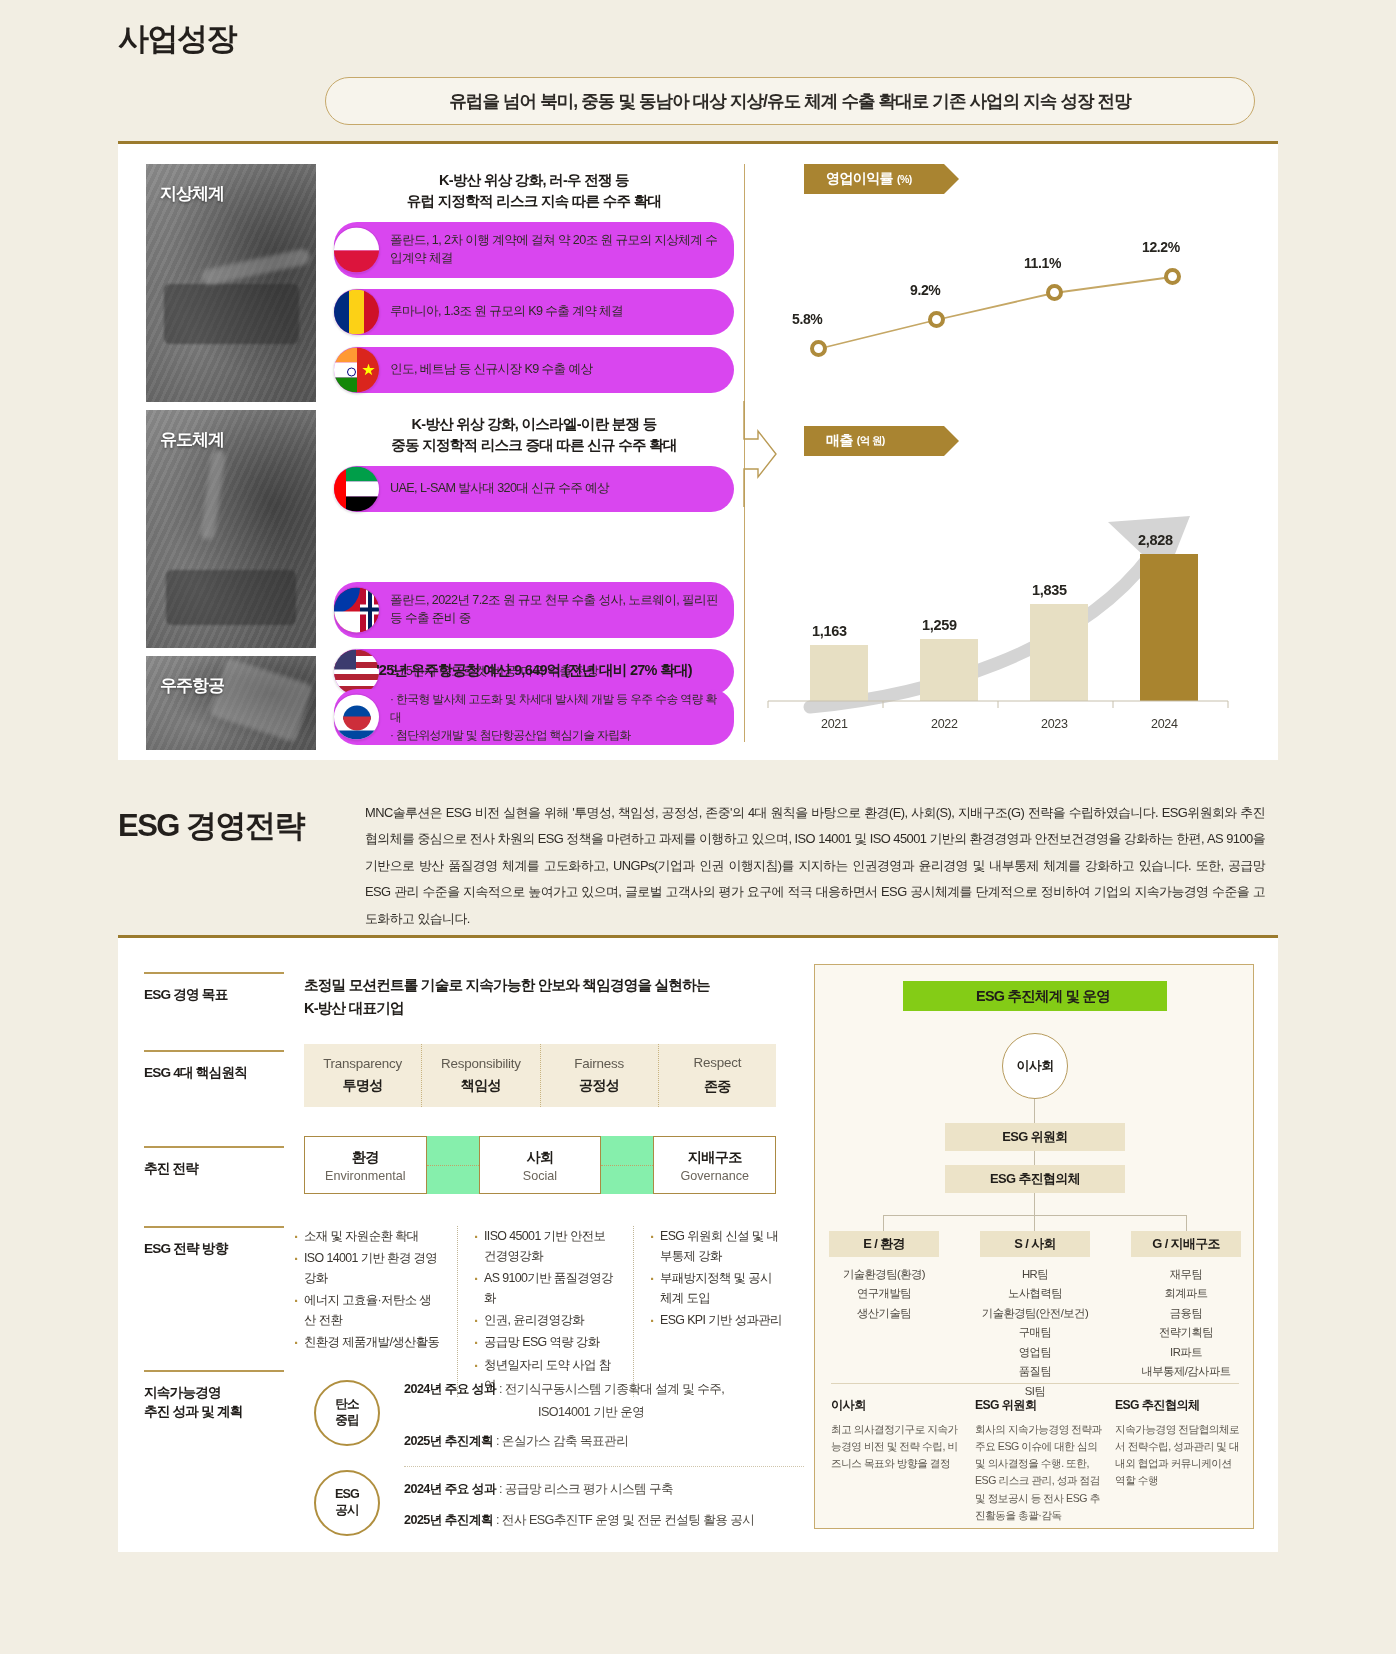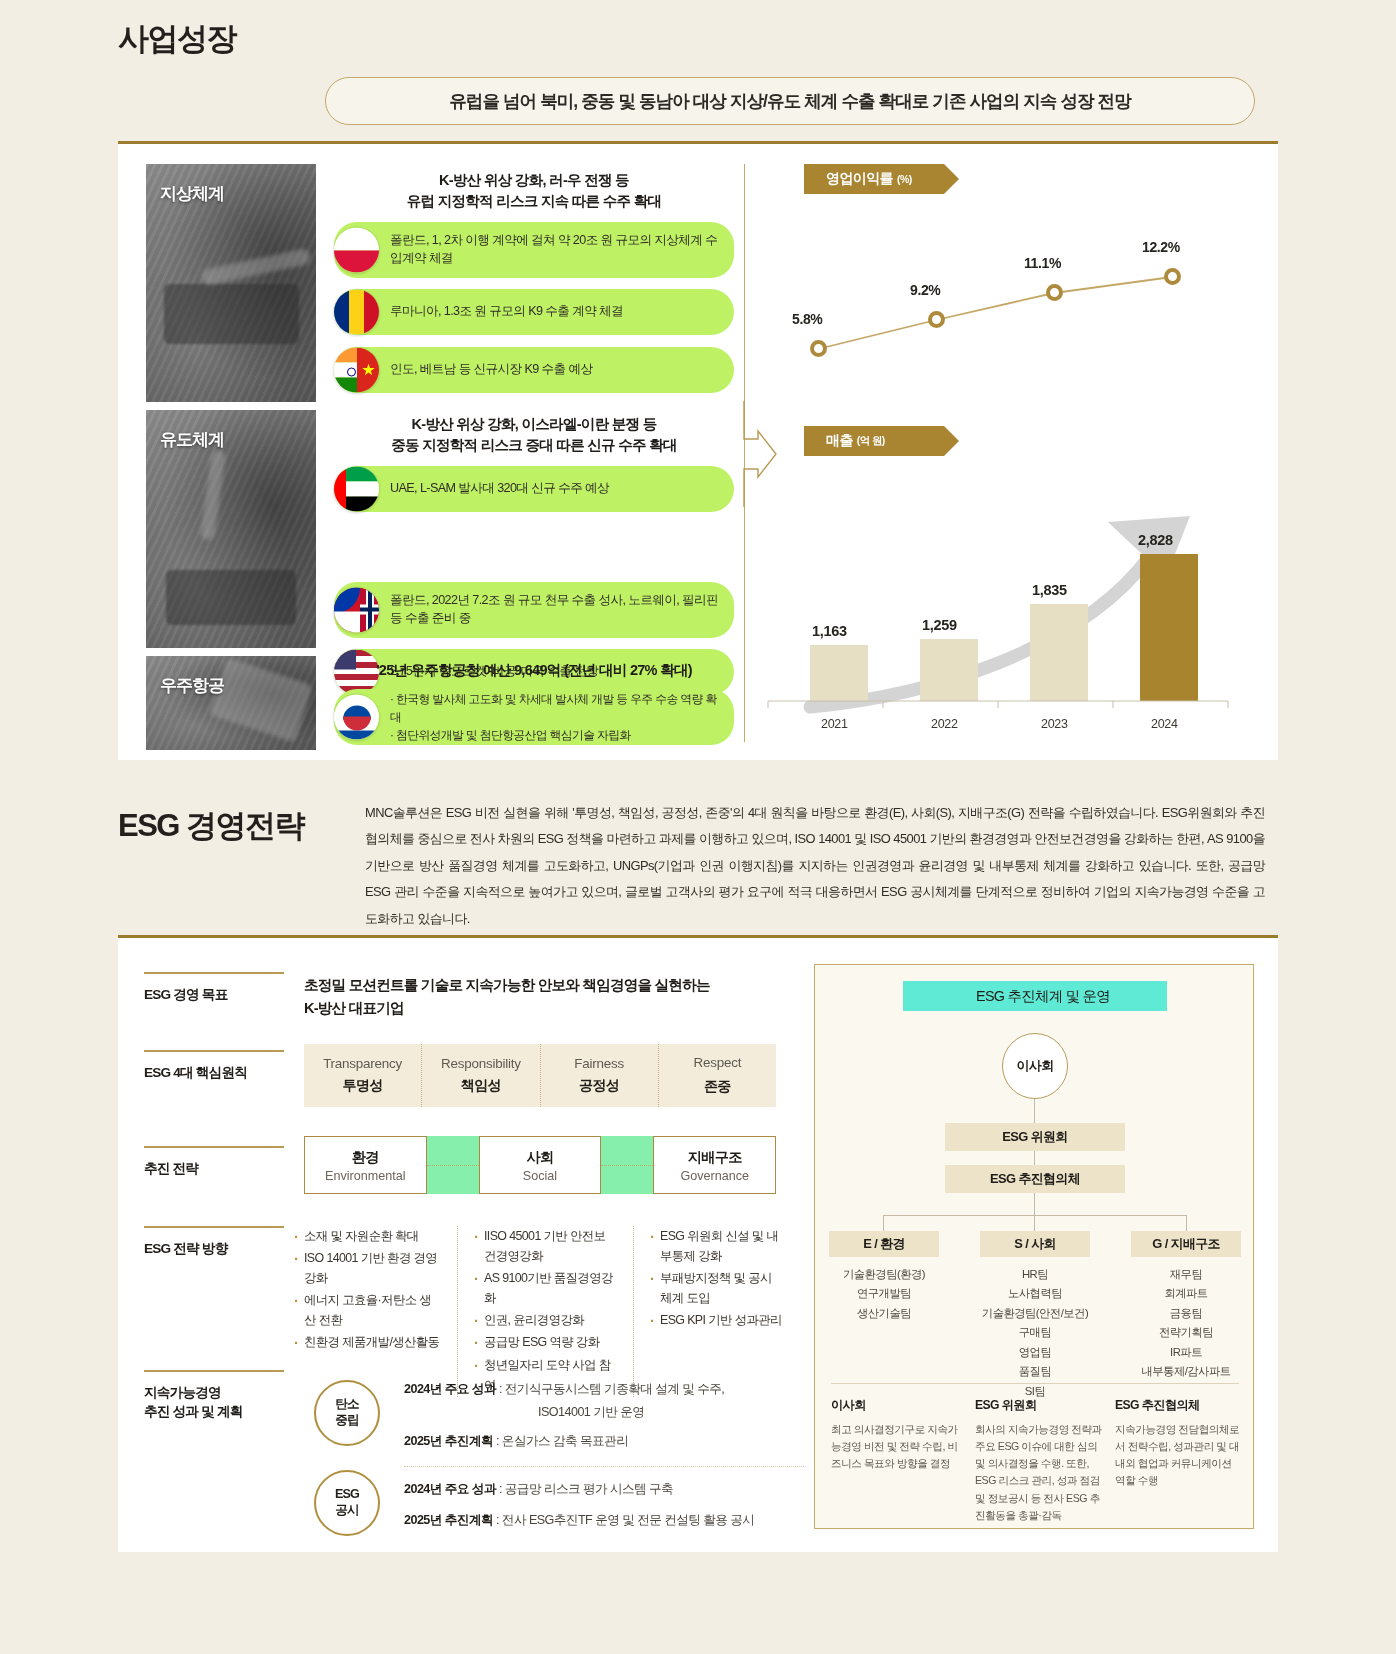--- a/index.html
+++ b/index.html
@@ -71,21 +71,21 @@
 
   
   .grp-head {
     position: absolute; text-align: center;
     font-size: 14.5px; font-weight: bold; letter-spacing: -0.7px;
     color: #1f1c19; line-height: 1.42;
   }
   
   .brow {
     position: absolute; height: 46px;
-    background: #bef264; border-radius: 23px;
+    background: #d946ef; border-radius: 23px;
     display: flex; align-items: center;
   }
   .brow.tall { height: 56px; }
   .brow .txt {
     margin-left: 56px; margin-right: 14px;
     font-size: 12.6px; letter-spacing: -0.6px; line-height: 1.42;
     color: #2f2b26;
   }
   .flag {
     position: absolute; left: -1px; top: 50%; transform: translateY(-50%);
@@ -201,23 +201,23 @@
   }
   .achv { position: absolute; font-size: 12.6px; letter-spacing: -0.55px; color: #4a453d; }
   .achv b { color: #201d19; }
   .hdot { position: absolute; border-top: 1.4px dotted #cfc5ab; }
 
   
   .orgbox {
     position: absolute; border: 1.4px solid #c7ab6e; background: #fbf8f0;
   }
   .org-title {
-    position: absolute; background: #5eead4; display: flex;
+    position: absolute; background: #84cc16; display: flex;
     align-items: center; justify-content: center;
-    font-size: 14.4px; font-weight: normal; letter-spacing: -0.7px; color: #201d19; padding-left: 16px;
+    font-size: 14.4px; font-weight: bold; letter-spacing: -0.7px; color: #201d19; padding-left: 16px;
   }
   .org-circ {
     position: absolute; width: 66px; height: 66px; border-radius: 50%;
     border: 1.3px solid #b79b5d; background: #fff;
     display: flex; align-items: center; justify-content: center;
     font-size: 13px; font-weight: bold; letter-spacing: -0.6px; color: #201d19;
   }
   .org-box {
     position: absolute; background: #ece3c8; display: flex;
     align-items: center; justify-content: center;

